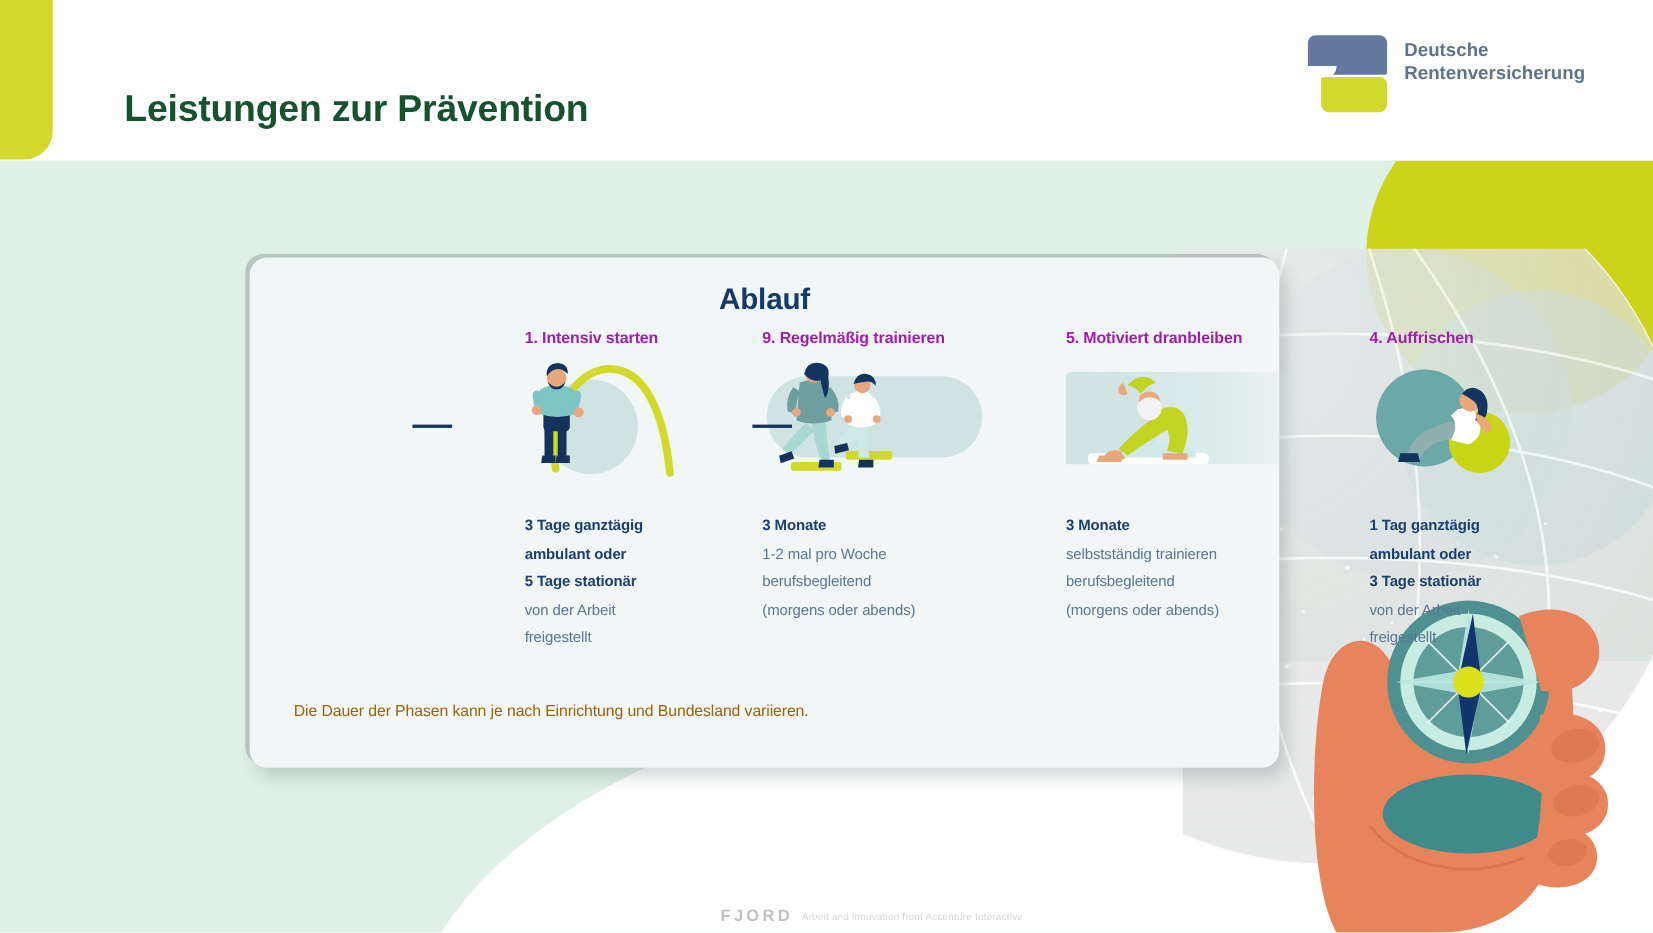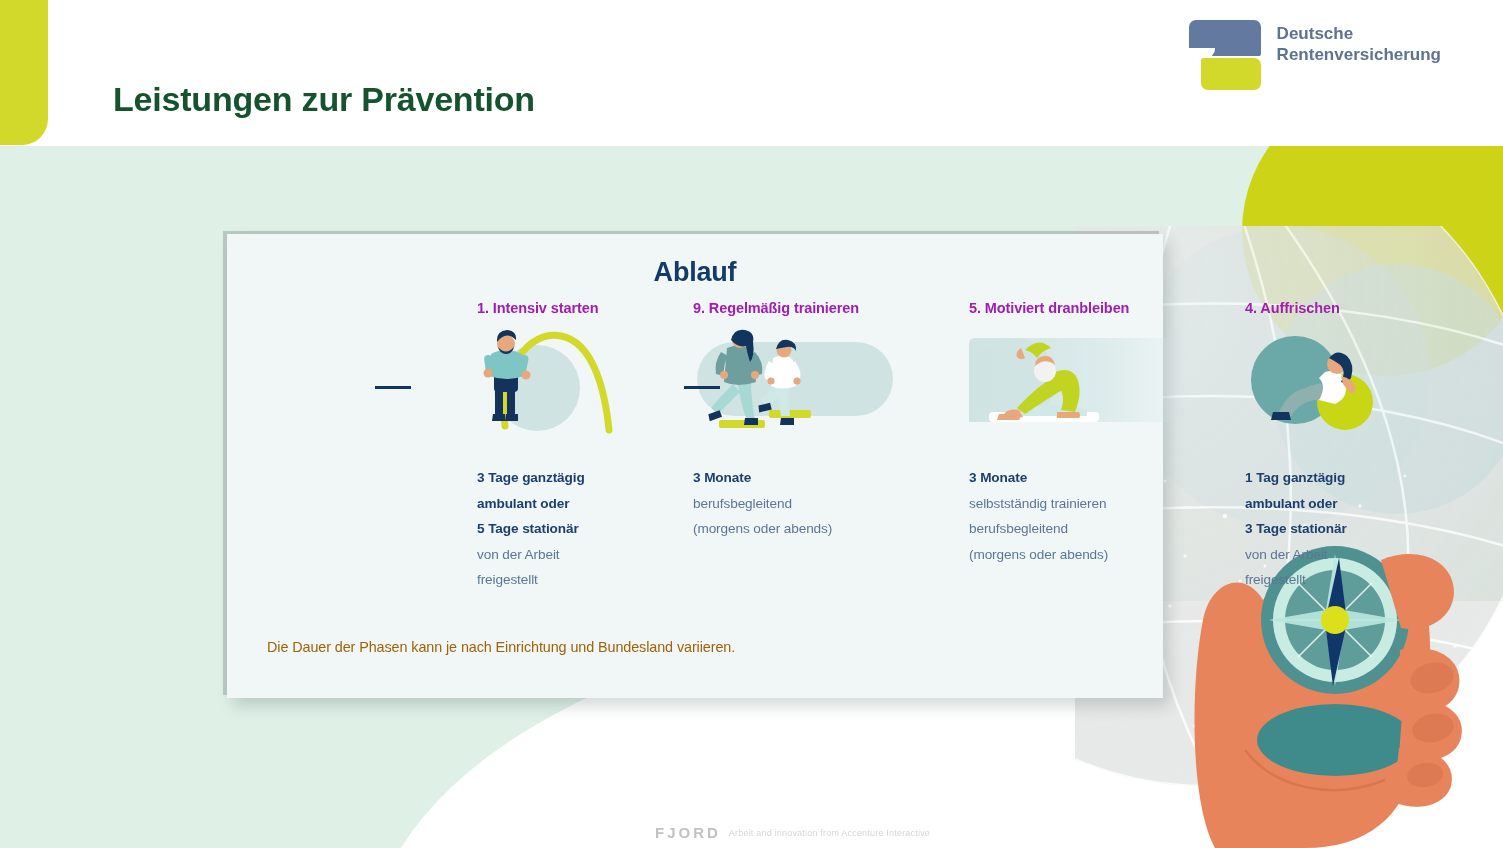--- a/index.html
+++ b/index.html
@@ -11,21 +11,21 @@
   .slide{position:relative;width:1503px;height:848px;overflow:hidden;background:#dff0e6;}
 
   
   .header{position:absolute;left:0;top:0;width:1503px;height:146px;background:#ffffff;z-index:20;}
   .header-accent{position:absolute;left:0;top:0;width:48px;height:145px;background:#d2d92a;border-bottom-right-radius:26px;}
   .page-title{
     position:absolute;left:113px;top:80px;margin:0;
     font-size:34px;font-weight:bold;letter-spacing:-0.2px;
     color:#14532d;white-space:nowrap;
   }
-  .brand{position:absolute;right:62px;top:20px;display:flex;align-items:flex-start;gap:16px;}
+  .brand{position:absolute;right:62px;top:32px;display:flex;align-items:flex-start;gap:16px;}
   .brand-mark{position:relative;width:72px;height:70px;}
   .brand-mark .bm-top{
     position:absolute;left:0;top:0;width:72px;height:36px;background:#64799f;
     border-radius:7px 7px 2px 7px;
   }
   .brand-mark .bm-notch{
     position:absolute;left:0;top:28px;width:26px;height:10px;background:#ffffff;
     border-bottom-right-radius:9px;
   }
   .brand-mark .bm-bot{
@@ -69,20 +69,21 @@
     display:flex;align-items:center;gap:8px;opacity:.42;
   }
   .wm-fjord{font-size:15px;font-weight:bold;letter-spacing:3px;color:#6e6e6e;}
   .wm-sub{font-size:9px;color:#9a9a9a;letter-spacing:.2px;}
 
   
   .card{
     position:absolute;left:227px;top:234px;width:936px;height:464px;
     background:#f1f7f7;z-index:10;
     box-shadow:-4px -3px 0 0 rgba(120,135,135,.38), 6px 8px 14px rgba(60,80,80,.22);
+    border-radius:16px;
   }
   .card-title{
     text-align:center;margin:0;padding-top:23px;
     font-size:27px;font-weight:bold;color:#123a6b;letter-spacing:-0.2px;
   }
   .cols{position:absolute;left:0;top:66px;width:936px;height:398px;}
   .col{position:absolute;top:0;}
   .col-head{
     font-size:14.5px;font-weight:bold;color:#a21caf;white-space:nowrap;margin:0;
     letter-spacing:-0.1px;
@@ -290,20 +291,21 @@
               <path d="M102 33 q7 10 5 18 l-7 2 q1 -10 -3 -16 z" fill="#ffffff"></path>
               <circle cx="91" cy="22" r="7.5" fill="#e8a87c"></circle>
               <path d="M83 21 q3 -11 12 -9 q9 2 8 11 q-3 -5 -9 -4 q-7 1 -11 2 z" fill="#12355f"></path>
               <circle cx="78" cy="53" r="3.6" fill="#e8a87c"></circle>
               <circle cx="104" cy="53" r="3.6" fill="#e8a87c"></circle>
             </g>
           </svg>
         </div>
         <div class="col-body">
           <div class="ln b">3 Monate</div>
+          <div class="ln">1-2 mal pro Woche</div>
           <div class="ln">berufsbegleitend</div>
           <div class="ln">(morgens oder abends)</div>
         </div>
       </div>
 
       <div class="col c3">
         <p class="col-head">5. Motiviert dranbleiben</p>
         <div class="col-art">
           <svg width="230" height="110" viewBox="0 0 230 110">
             <defs>

